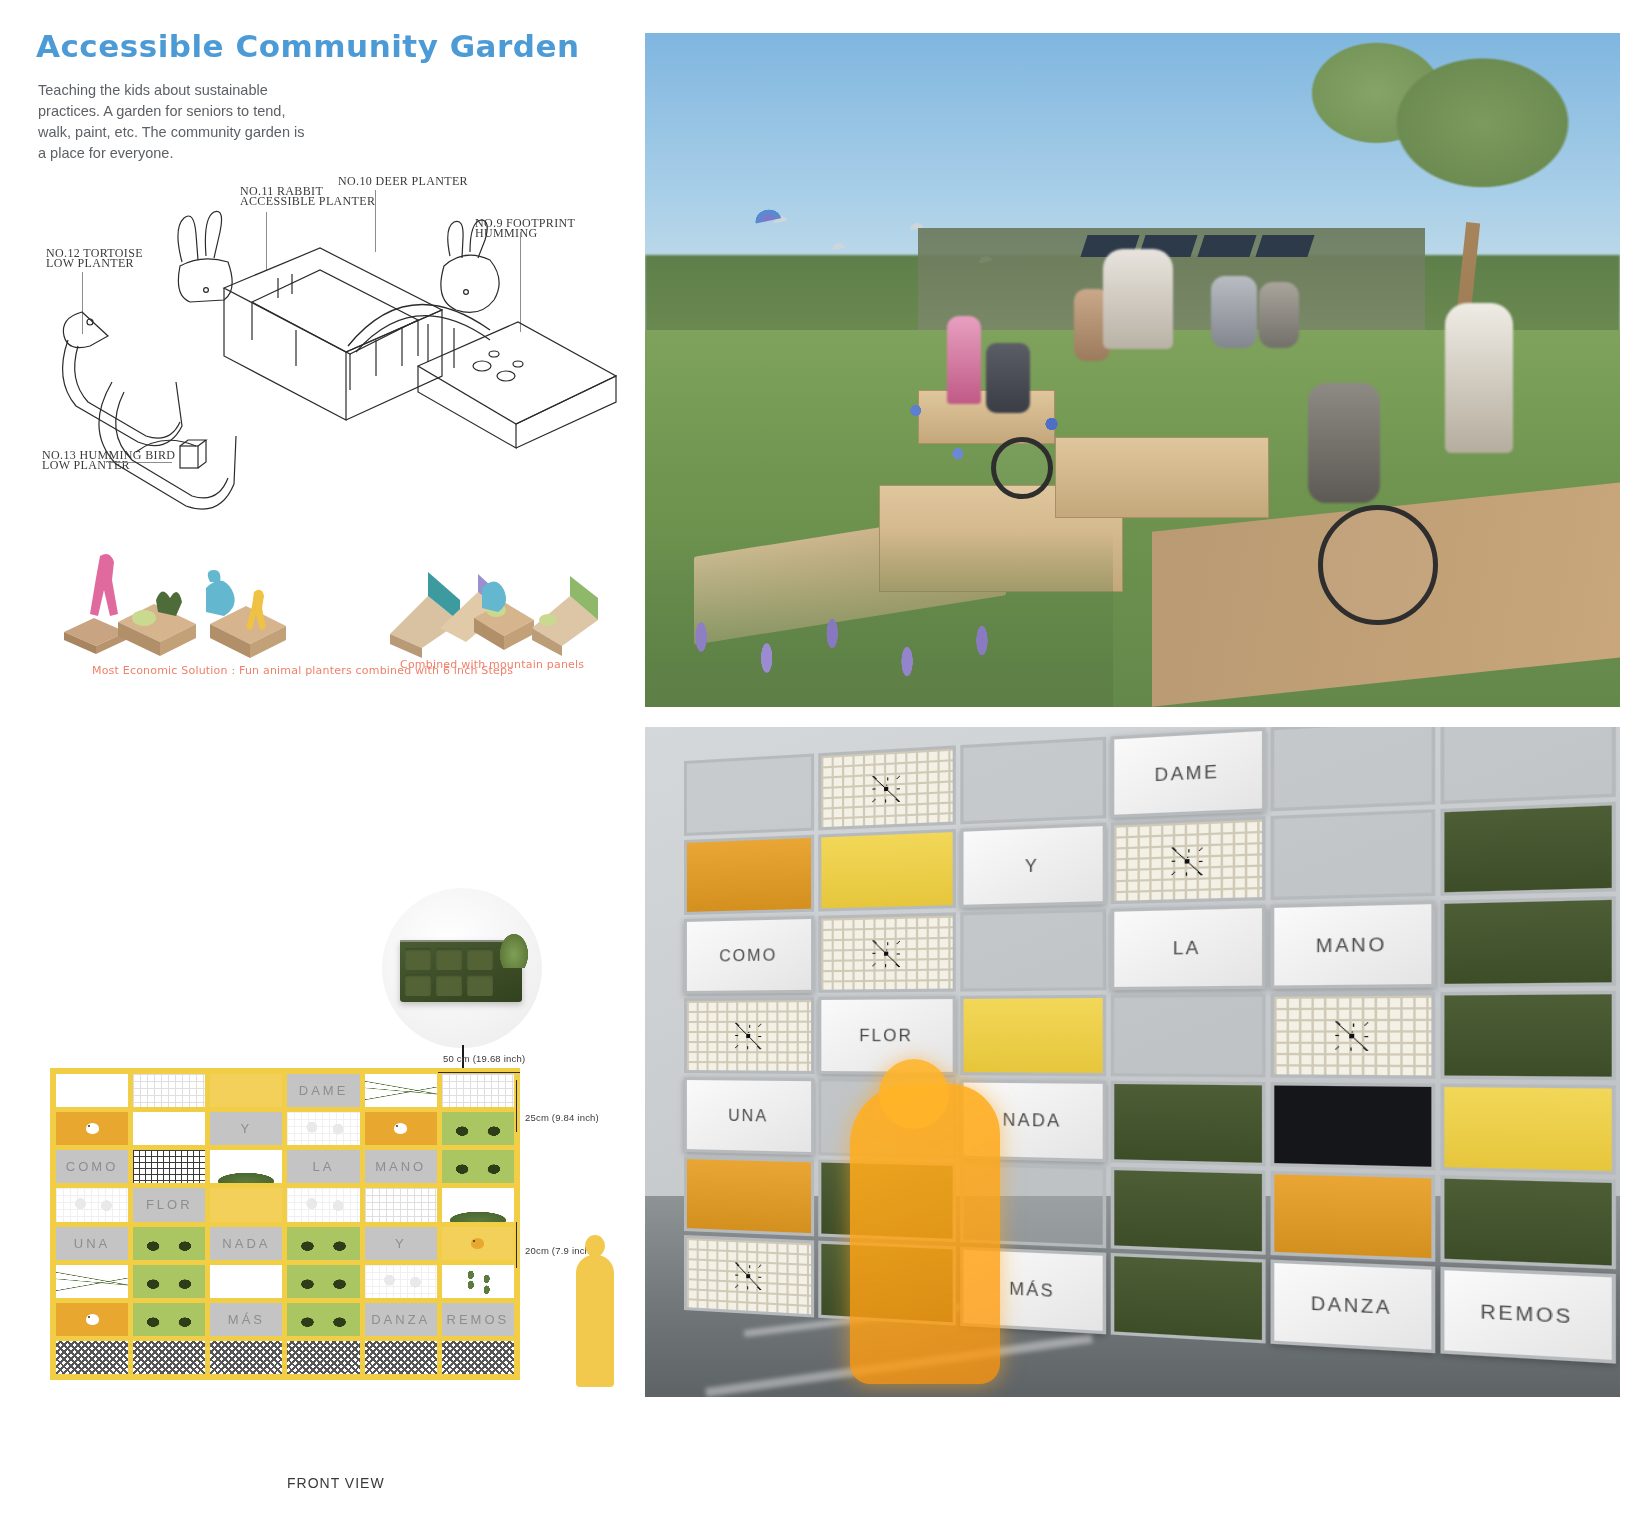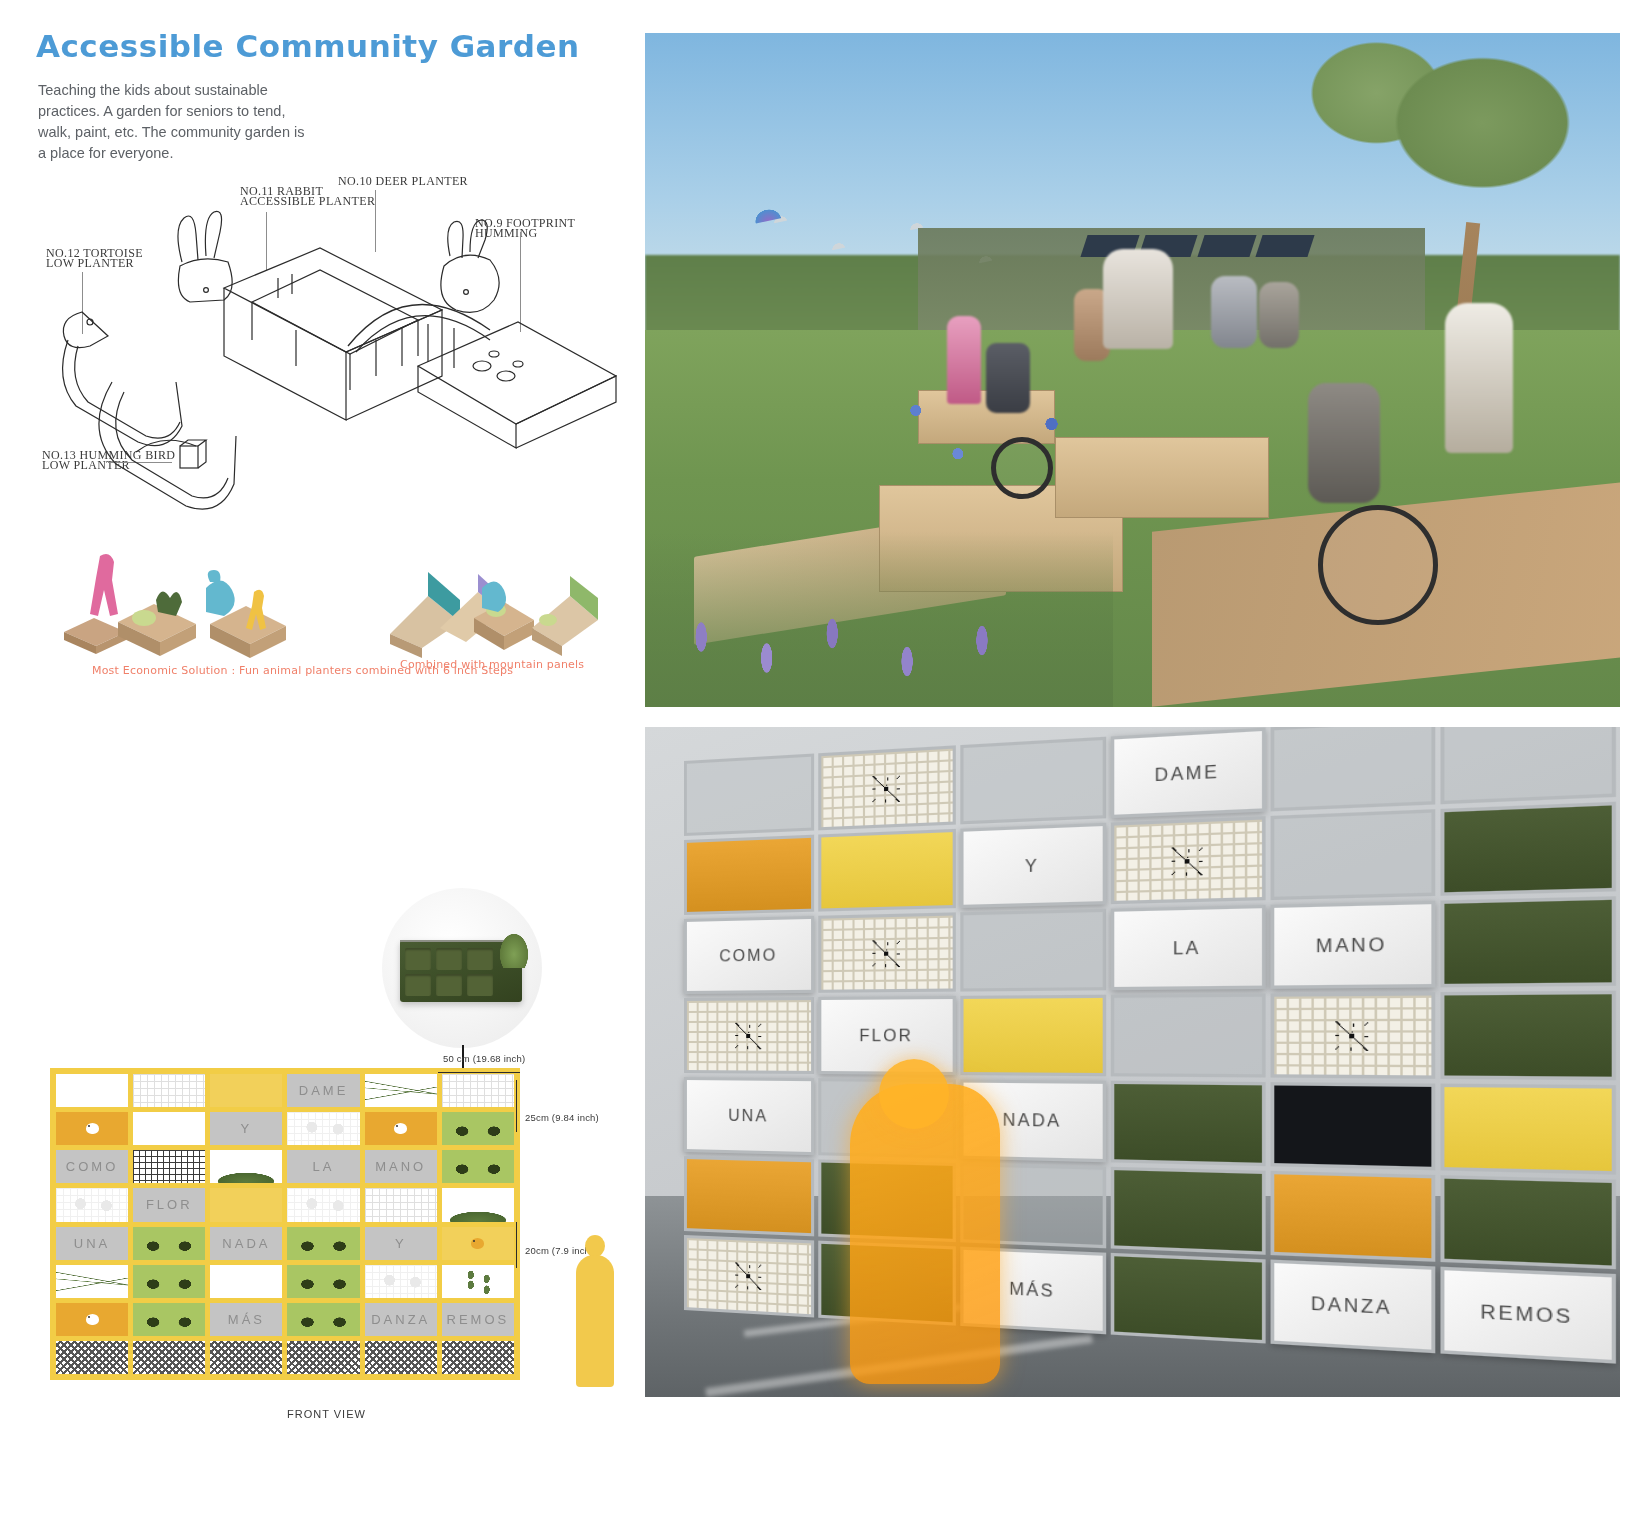--- a/index.html
+++ b/index.html
@@ -203,22 +203,22 @@
   #scale-figure .head {
     position:absolute; left:13px; top:0; width:20px; height:22px; border-radius:50%; background:#f2c94c;
   }
   #scale-figure .body {
     position:absolute; left:4px; top:20px; width:38px; height:132px;
     background:#f2c94c;
     border-radius: 18px 18px 4px 4px;
   }
 
   #front-view-label {
-    position:absolute; left:252px; top:1408px;
-    font-size:11px; color:#3a3a3a; letter-spacing:1px;padding-left:35px;
+    position:absolute; left:252px; top:1475px;
+    font-size:14px; color:#3a3a3a; letter-spacing:1px;padding-left:35px;
   }
 
   
   .photo { position:absolute; overflow:hidden; }
 
   
   #photo-garden { left: 645px; top: 33px; width: 975px; height: 674px; background:#8fb36a; }
   #photo-garden .sky {
     position:absolute; left:0; top:0; right:0; height:44%;
     background: linear-gradient(#7fb6df 0%, #a9cfe8 55%, #cfe2ea 100%);

